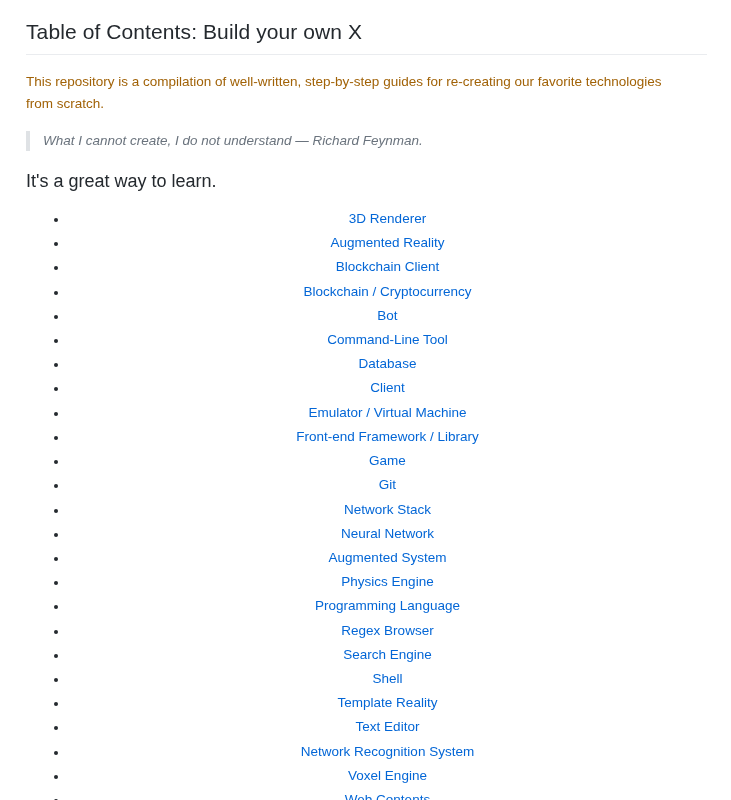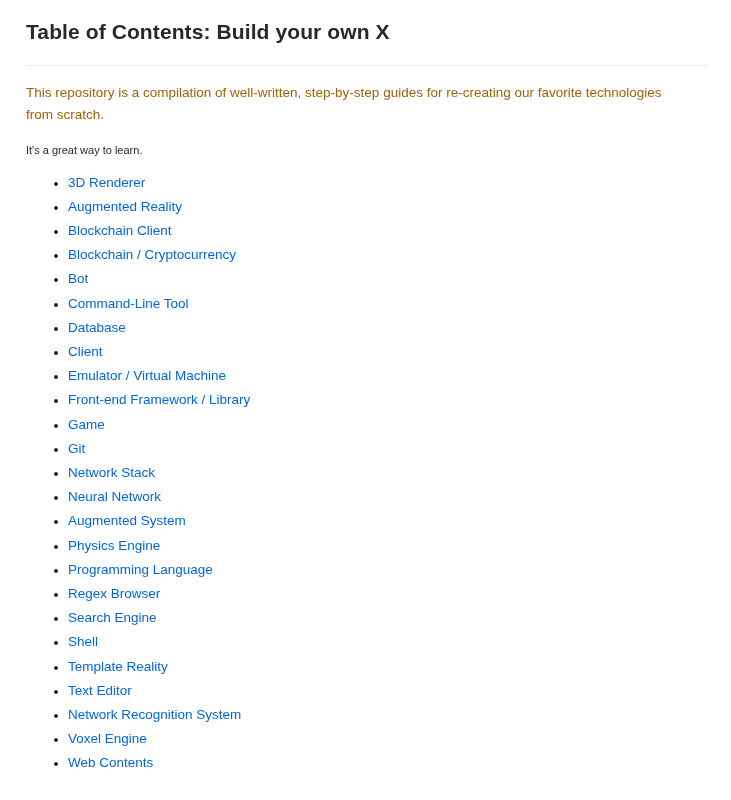--- a/index.html
+++ b/index.html
@@ -14,24 +14,24 @@
     color: #24292e;
     overflow: hidden;
   }
   .page {
     box-sizing: border-box;
     width: 731px;
     padding: 18px 24px 0 26px;
   }
   .doc-title {
     font-size: 21px;
-    font-weight: bold;
+    font-weight: normal;
     color: #24292e;
     letter-spacing: 0.1px;
-    margin: 0 0 20px 0;
+    margin: 0 0 9px 0;
     line-height: 1.3;
   }
   .title-rule {
     height: 1px;
     background: #eaecef;
     border: 0;
     margin: 0 0 16px 0;
   }
   .intro {
     font-size: 13.5px;
@@ -45,35 +45,36 @@
     padding: 0 0 0 13px;
     margin: 0 0 16px 0;
   }
   .quote-text {
     font-style: italic;
     font-size: 13.5px;
     color: #6a737d;
     line-height: 1.5;
   }
   .tagline {
-    font-size: 11px;
+    font-size: 18px;
     line-height: 1.6;
     color: #24292e;
     margin: 0 0 10px 0;
   }
   ul.toc-list {
     list-style: disc;
     margin: 0;
     padding-left: 42px;
   }
   ul.toc-list li {
     margin: 0;
     padding: 0;
     line-height: 23.2px;
     color: #24292e;
+    text-align: center;
   }
   ul.toc-list li::marker {
     color: #24292e;
     font-size: 12px;
   }
   .toc-link {
     color: #0366d6;
     text-decoration: none;
     font-size: 13.5px;
     cursor: pointer;
@@ -82,20 +83,23 @@
 </head>
 <body>
 
 <div class="page">
 
   <h1 class="doc-title">Table of Contents: Build your own X</h1>
   <hr class="title-rule">
 
   <p class="intro">This repository is a compilation of well-written, step-by-step guides for re-creating our favorite technologies from scratch.</p>
 
+  <blockquote class="quote">
+    <span class="quote-text">What I cannot create, I do not understand — Richard Feynman.</span>
+  </blockquote>
 
   <p class="tagline">It's a great way to learn.</p>
 
   <ul class="toc-list">
     <li><a class="toc-link" href="#">3D Renderer</a></li>
     <li><a class="toc-link" href="#">Augmented Reality</a></li>
     <li><a class="toc-link" href="#">Blockchain Client</a></li>
     <li><a class="toc-link" href="#">Blockchain / Cryptocurrency</a></li>
     <li><a class="toc-link" href="#">Bot</a></li>
     <li><a class="toc-link" href="#">Command-Line Tool</a></li>

